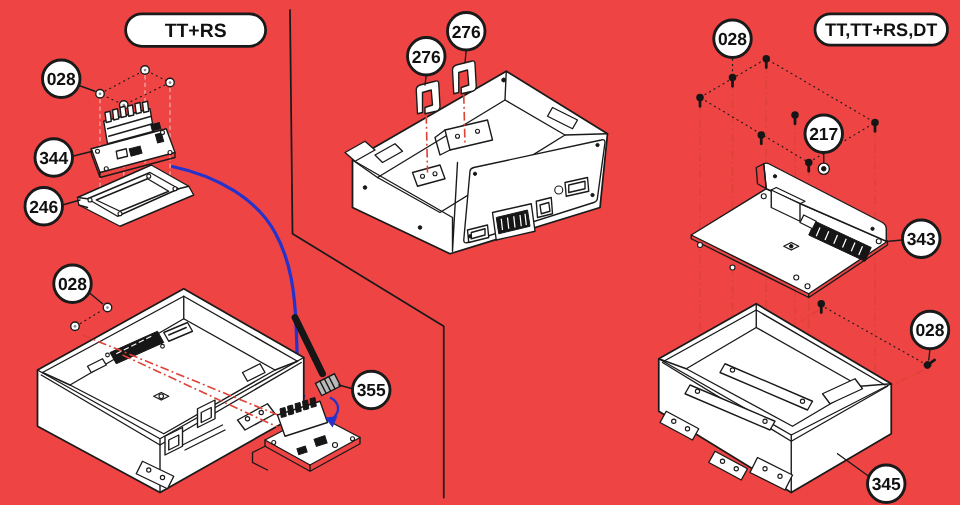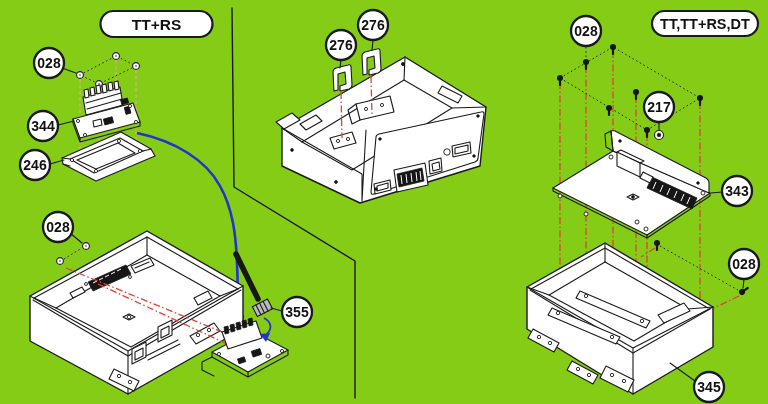--- a/index.html
+++ b/index.html
@@ -1,16 +1,16 @@
 <!DOCTYPE html>
 <html><head>
 <meta charset="utf-8">
 <style>
   html,body{margin:0;padding:0;background:#ffffff;}
-  .stage{position:relative;width:768px;height:404px;background:#84cc16;overflow:hidden;
+  .stage{position:relative;width:768px;height:404px;background:#ef4444;overflow:hidden;
          font-family:"Liberation Sans", sans-serif;}
   svg{display:block;}
   .ln{fill:none;stroke:#1a1a1a;stroke-width:1.1;stroke-linejoin:round;stroke-linecap:round;}
   .lnw{fill:#ffffff;stroke:#1a1a1a;stroke-width:1.1;stroke-linejoin:round;}
   .lnw2{fill:#ffffff;stroke:#1a1a1a;stroke-width:1.4;stroke-linejoin:round;}
   .dark{fill:#161616;stroke:#161616;stroke-width:0.8;}
   .dot{fill:none;stroke:#1a1a1a;stroke-width:0.9;stroke-dasharray:1.6 2.6;}
   .redln{fill:none;stroke:#df4338;stroke-width:1.3;stroke-dasharray:7 2.5 1.5 2.5;}
   .pinkln{fill:none;stroke:#f2a2a0;stroke-width:1.1;stroke-dasharray:3.5 2.6;}
   .blueln{fill:none;stroke:#2433cc;stroke-width:2.6;}

